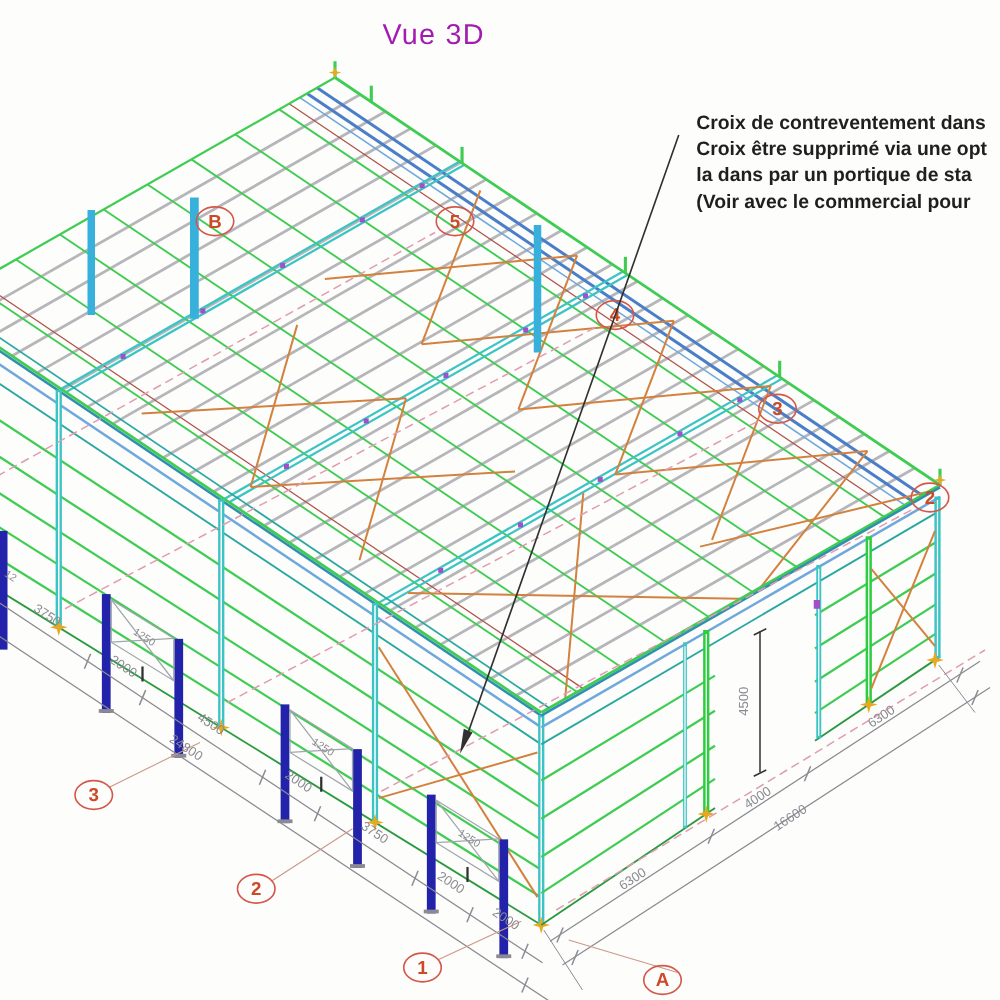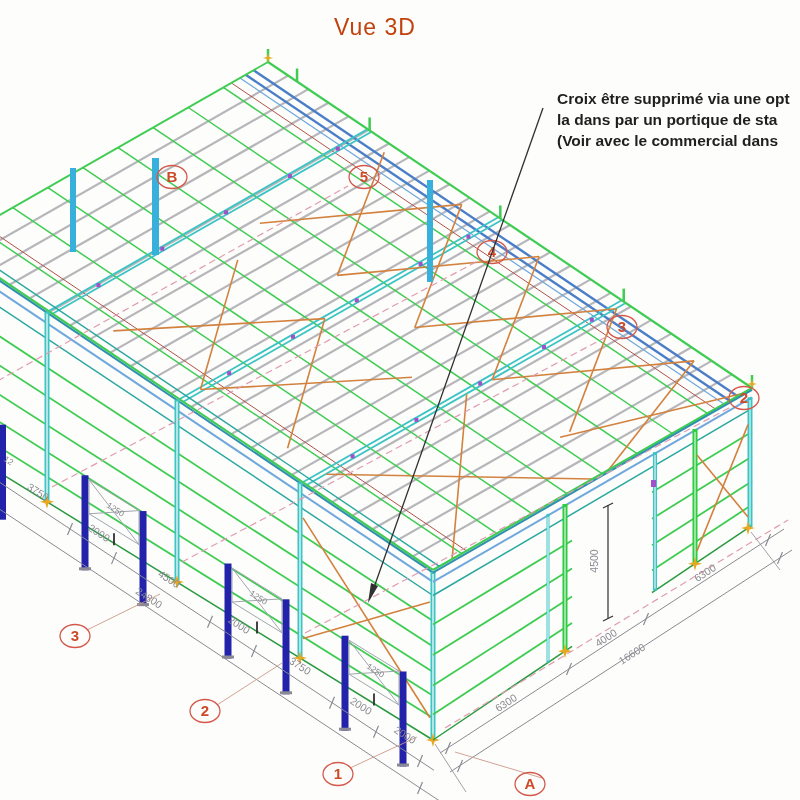--- a/index.html
+++ b/index.html
@@ -278,19 +278,20 @@
         <text x="114" y="512" font-size="8.5" fill="#8a8a92" text-anchor="middle" font-family="&quot;Liberation Sans&quot;, sans-serif" transform="rotate(33 114 512)">1250</text>
         <text x="257" y="600" font-size="8.5" fill="#8a8a92" text-anchor="middle" font-family="&quot;Liberation Sans&quot;, sans-serif" transform="rotate(33 257 600)">1250</text>
         <text x="374" y="673" font-size="8.5" fill="#8a8a92" text-anchor="middle" font-family="&quot;Liberation Sans&quot;, sans-serif" transform="rotate(33 374 673)">1250</text>
         <text x="7" y="463" font-size="8.5" fill="#8a8a92" text-anchor="middle" font-family="&quot;Liberation Sans&quot;, sans-serif" transform="rotate(33 7 463)">12</text>
       </g>
       <g>
         <line x1="543" y1="108" x2="371" y2="596" stroke="#303030" stroke-width="1.3"></line>
         <polygon points="368,603 378,586 371,583" fill="#303030"></polygon>
       </g>
     </svg>
-  <div class="title" style="color: #c2410c; margin-left: 28px;">Vue 3D</div>
+  <div class="title" style="color: #a21caf;">Vue 3D</div>
   <div class="note" style="color: rgb(31, 31, 31);">
+      <div>Croix de contreventement dans</div>
       <div>Croix être supprimé via une opt</div>
       <div>la dans par un portique de sta</div>
-      <div>(Voir avec le commercial dans </div>
+      <div>(Voir avec le commercial pour </div>
     </div>
 </div>
 
 </body></html>

